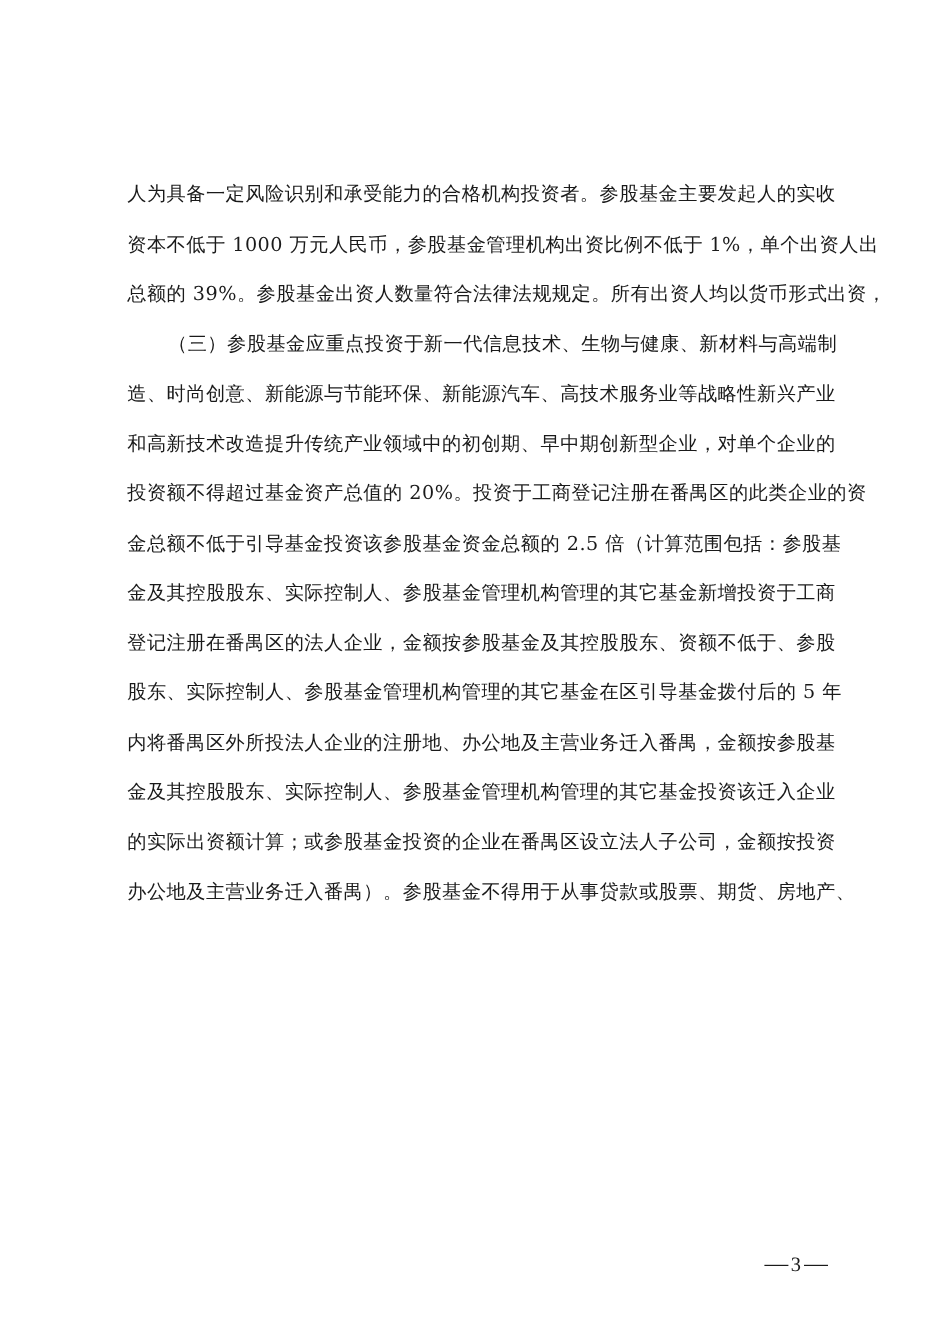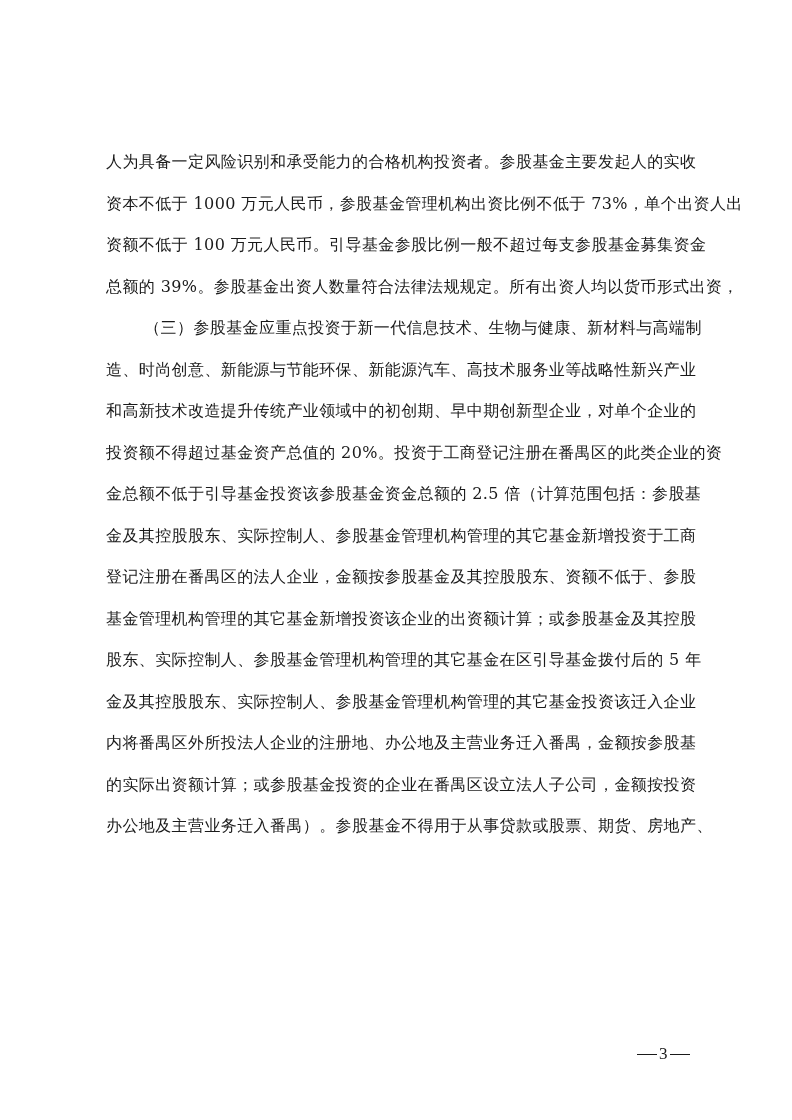--- a/index.html
+++ b/index.html
@@ -31,21 +31,20 @@
     .line {
       display: block;
       height: 41.5px;
       line-height: 24px;
       font-size: 16px;
       letter-spacing: 0.4px;
       white-space: nowrap;
     }
     .line.indent {
       padding-left: 34px;
-      text-align: center;
     }
     .page-number {
       position: absolute;
       left: 637px;
       top: 1044px;
       font-size: 17px;
       font-family: "Liberation Serif", serif;
       display: flex;
       align-items: center;
       gap: 2px;
@@ -56,34 +55,32 @@
       height: 1px;
       background: #1a1a1a;
     }
   </style>
 </head>
 <body>
 
 <div class="page">
   <div class="body-text">
     <span class="line">人为具备一定风险识别和承受能力的合格机构投资者。参股基金主要发起人的实收</span>
-    <span class="line">资本不低于 1000 万元人民币，参股基金管理机构出资比例不低于 73%，单个出资人出</span>
-    <span class="line">资额不低于 100 万元人民币。引导基金参股比例一般不超过每支参股基金募集资金</span>
+    <span class="line">资本不低于 1000 万元人民币，参股基金管理机构出资比例不低于 1%，单个出资人出</span>
     <span class="line">总额的 39%。参股基金出资人数量符合法律法规规定。所有出资人均以货币形式出资，</span>
     <span class="line indent">（三）参股基金应重点投资于新一代信息技术、生物与健康、新材料与高端制</span>
     <span class="line">造、时尚创意、新能源与节能环保、新能源汽车、高技术服务业等战略性新兴产业</span>
     <span class="line">和高新技术改造提升传统产业领域中的初创期、早中期创新型企业，对单个企业的</span>
     <span class="line">投资额不得超过基金资产总值的 20%。投资于工商登记注册在番禺区的此类企业的资</span>
     <span class="line">金总额不低于引导基金投资该参股基金资金总额的 2.5 倍（计算范围包括：参股基</span>
     <span class="line">金及其控股股东、实际控制人、参股基金管理机构管理的其它基金新增投资于工商</span>
     <span class="line">登记注册在番禺区的法人企业，金额按参股基金及其控股股东、资额不低于、参股</span>
-    <span class="line">基金管理机构管理的其它基金新增投资该企业的出资额计算；或参股基金及其控股</span>
     <span class="line">股东、实际控制人、参股基金管理机构管理的其它基金在区引导基金拨付后的 5 年</span>
+    <span class="line">内将番禺区外所投法人企业的注册地、办公地及主营业务迁入番禺，金额按参股基</span>
     <span class="line">金及其控股股东、实际控制人、参股基金管理机构管理的其它基金投资该迁入企业</span>
-    <span class="line">内将番禺区外所投法人企业的注册地、办公地及主营业务迁入番禺，金额按参股基</span>
     <span class="line">的实际出资额计算；或参股基金投资的企业在番禺区设立法人子公司，金额按投资</span>
     <span class="line">办公地及主营业务迁入番禺）。参股基金不得用于从事贷款或股票、期货、房地产、</span>
   </div>
 
   <div class="page-number">
     <span class="dash"></span>
     <span>3</span>
     <span class="dash"></span>
   </div>
 </div>

